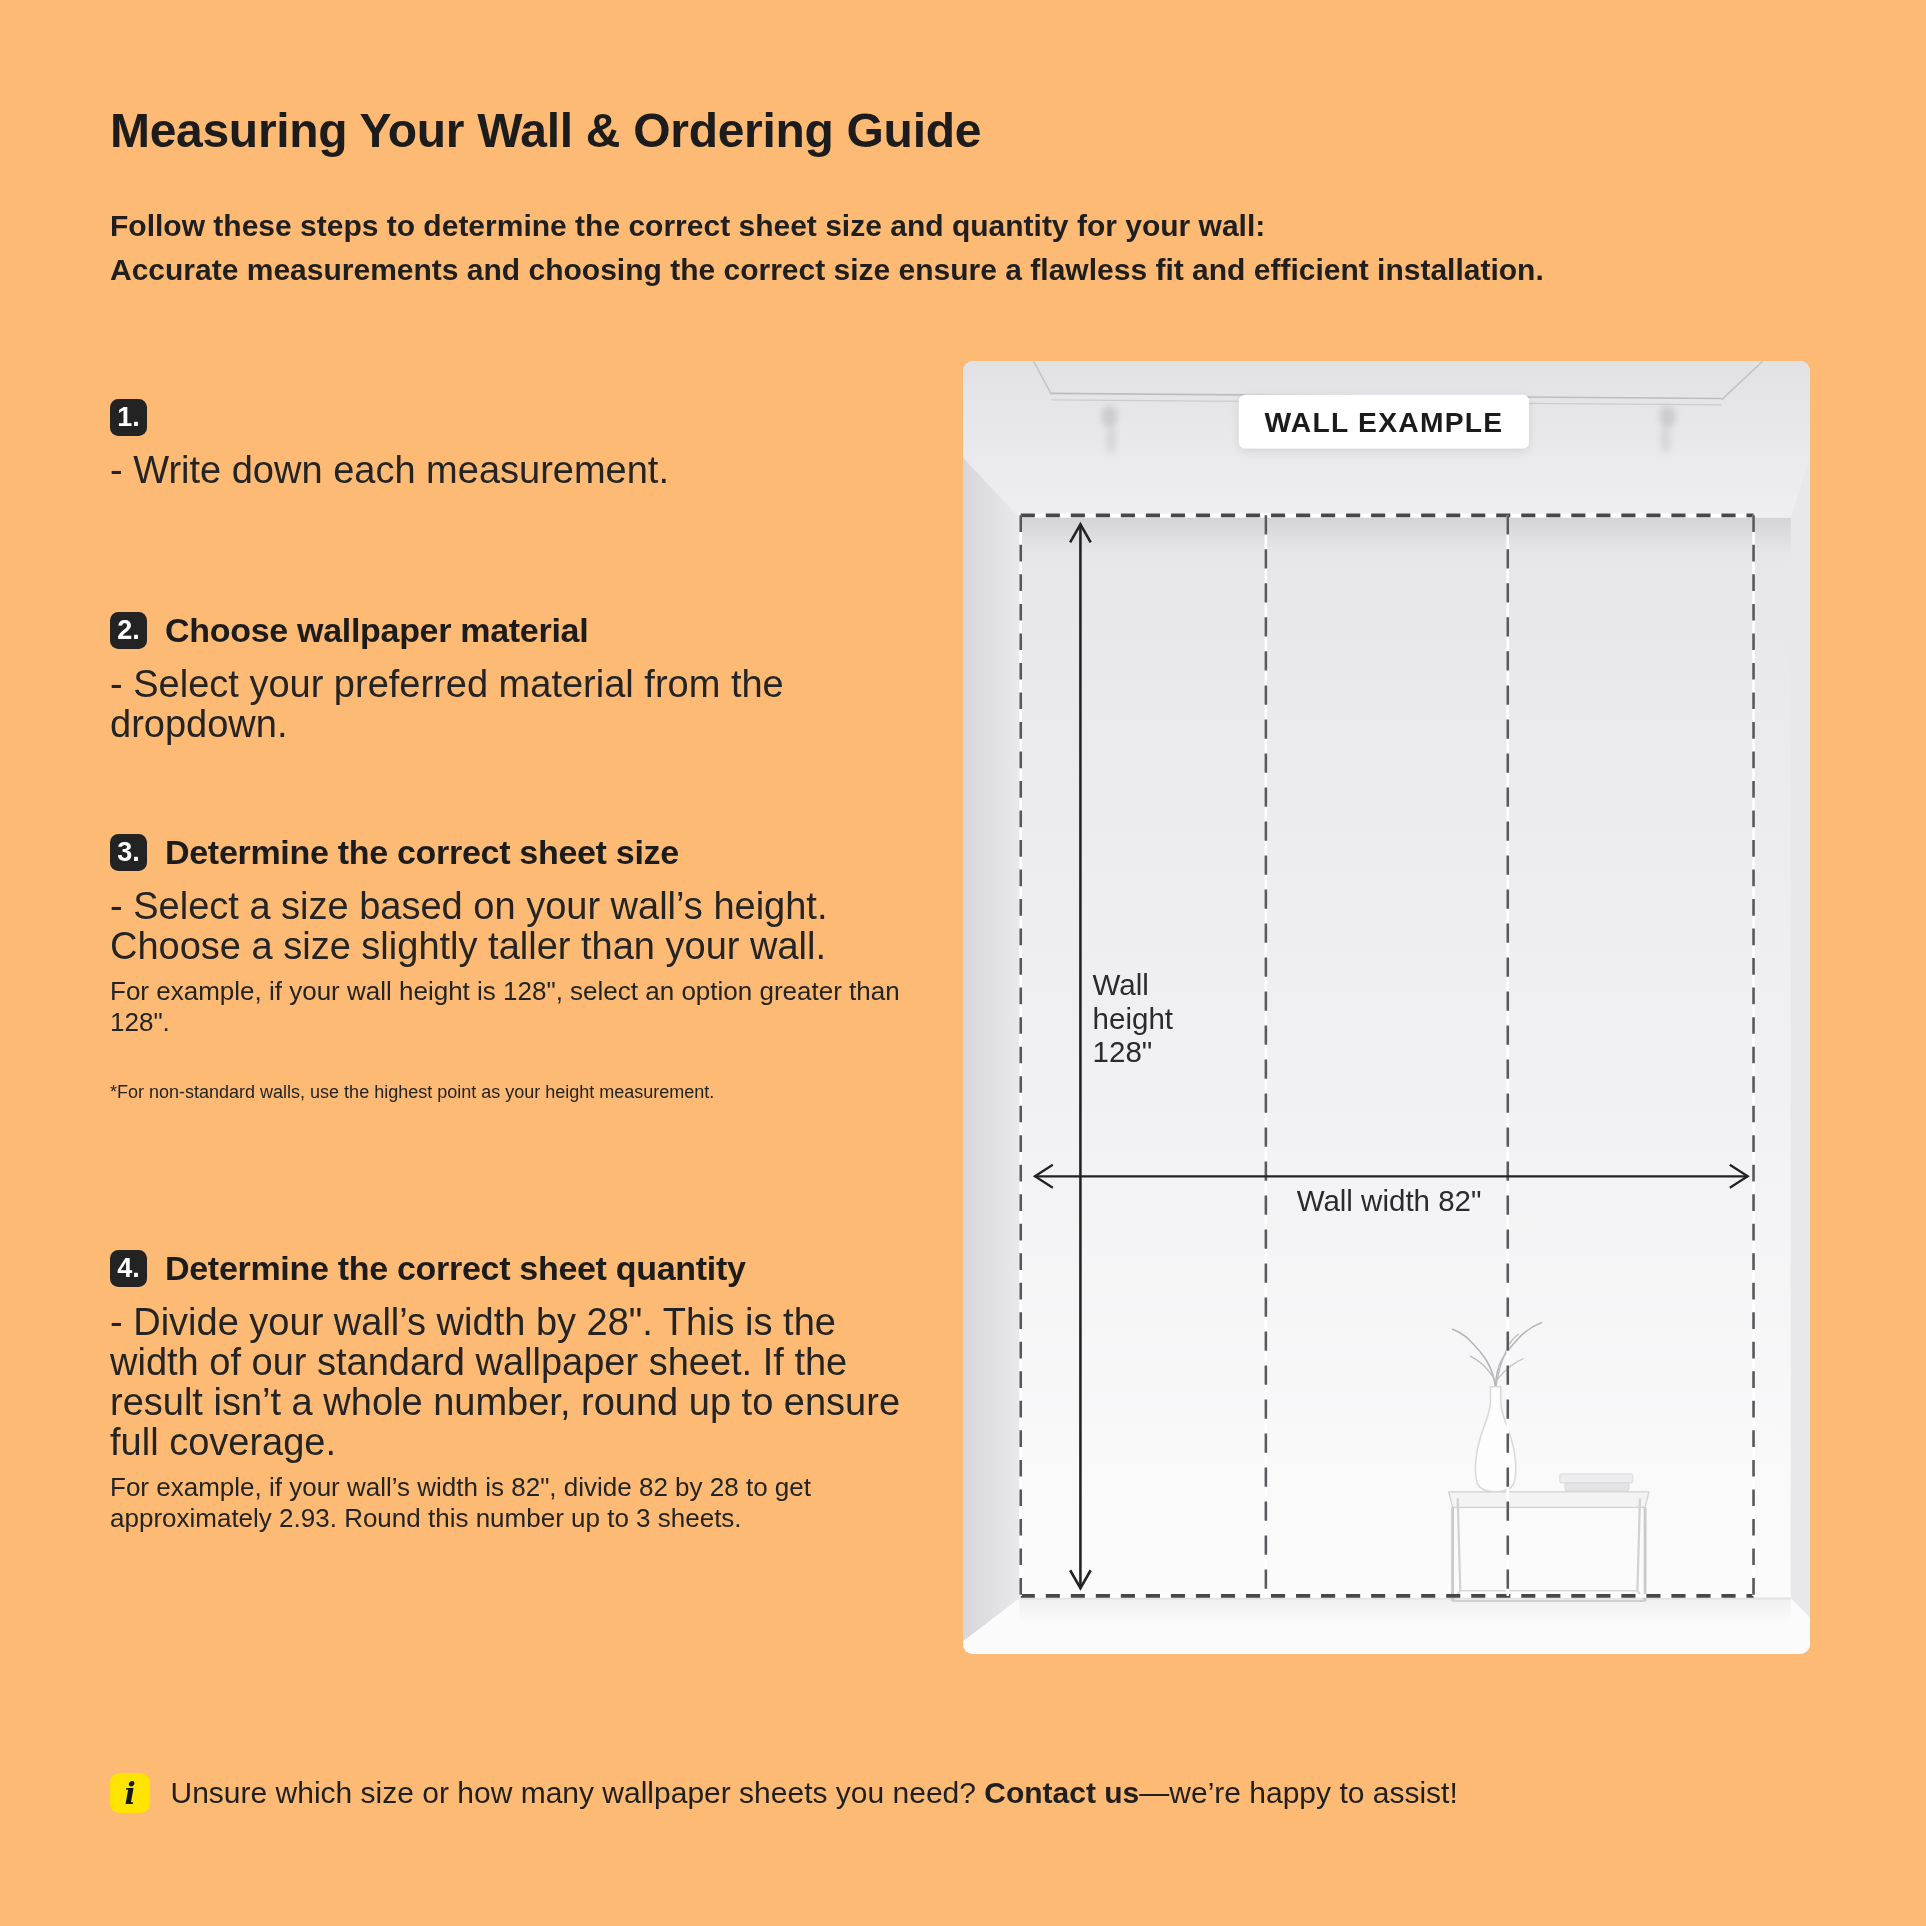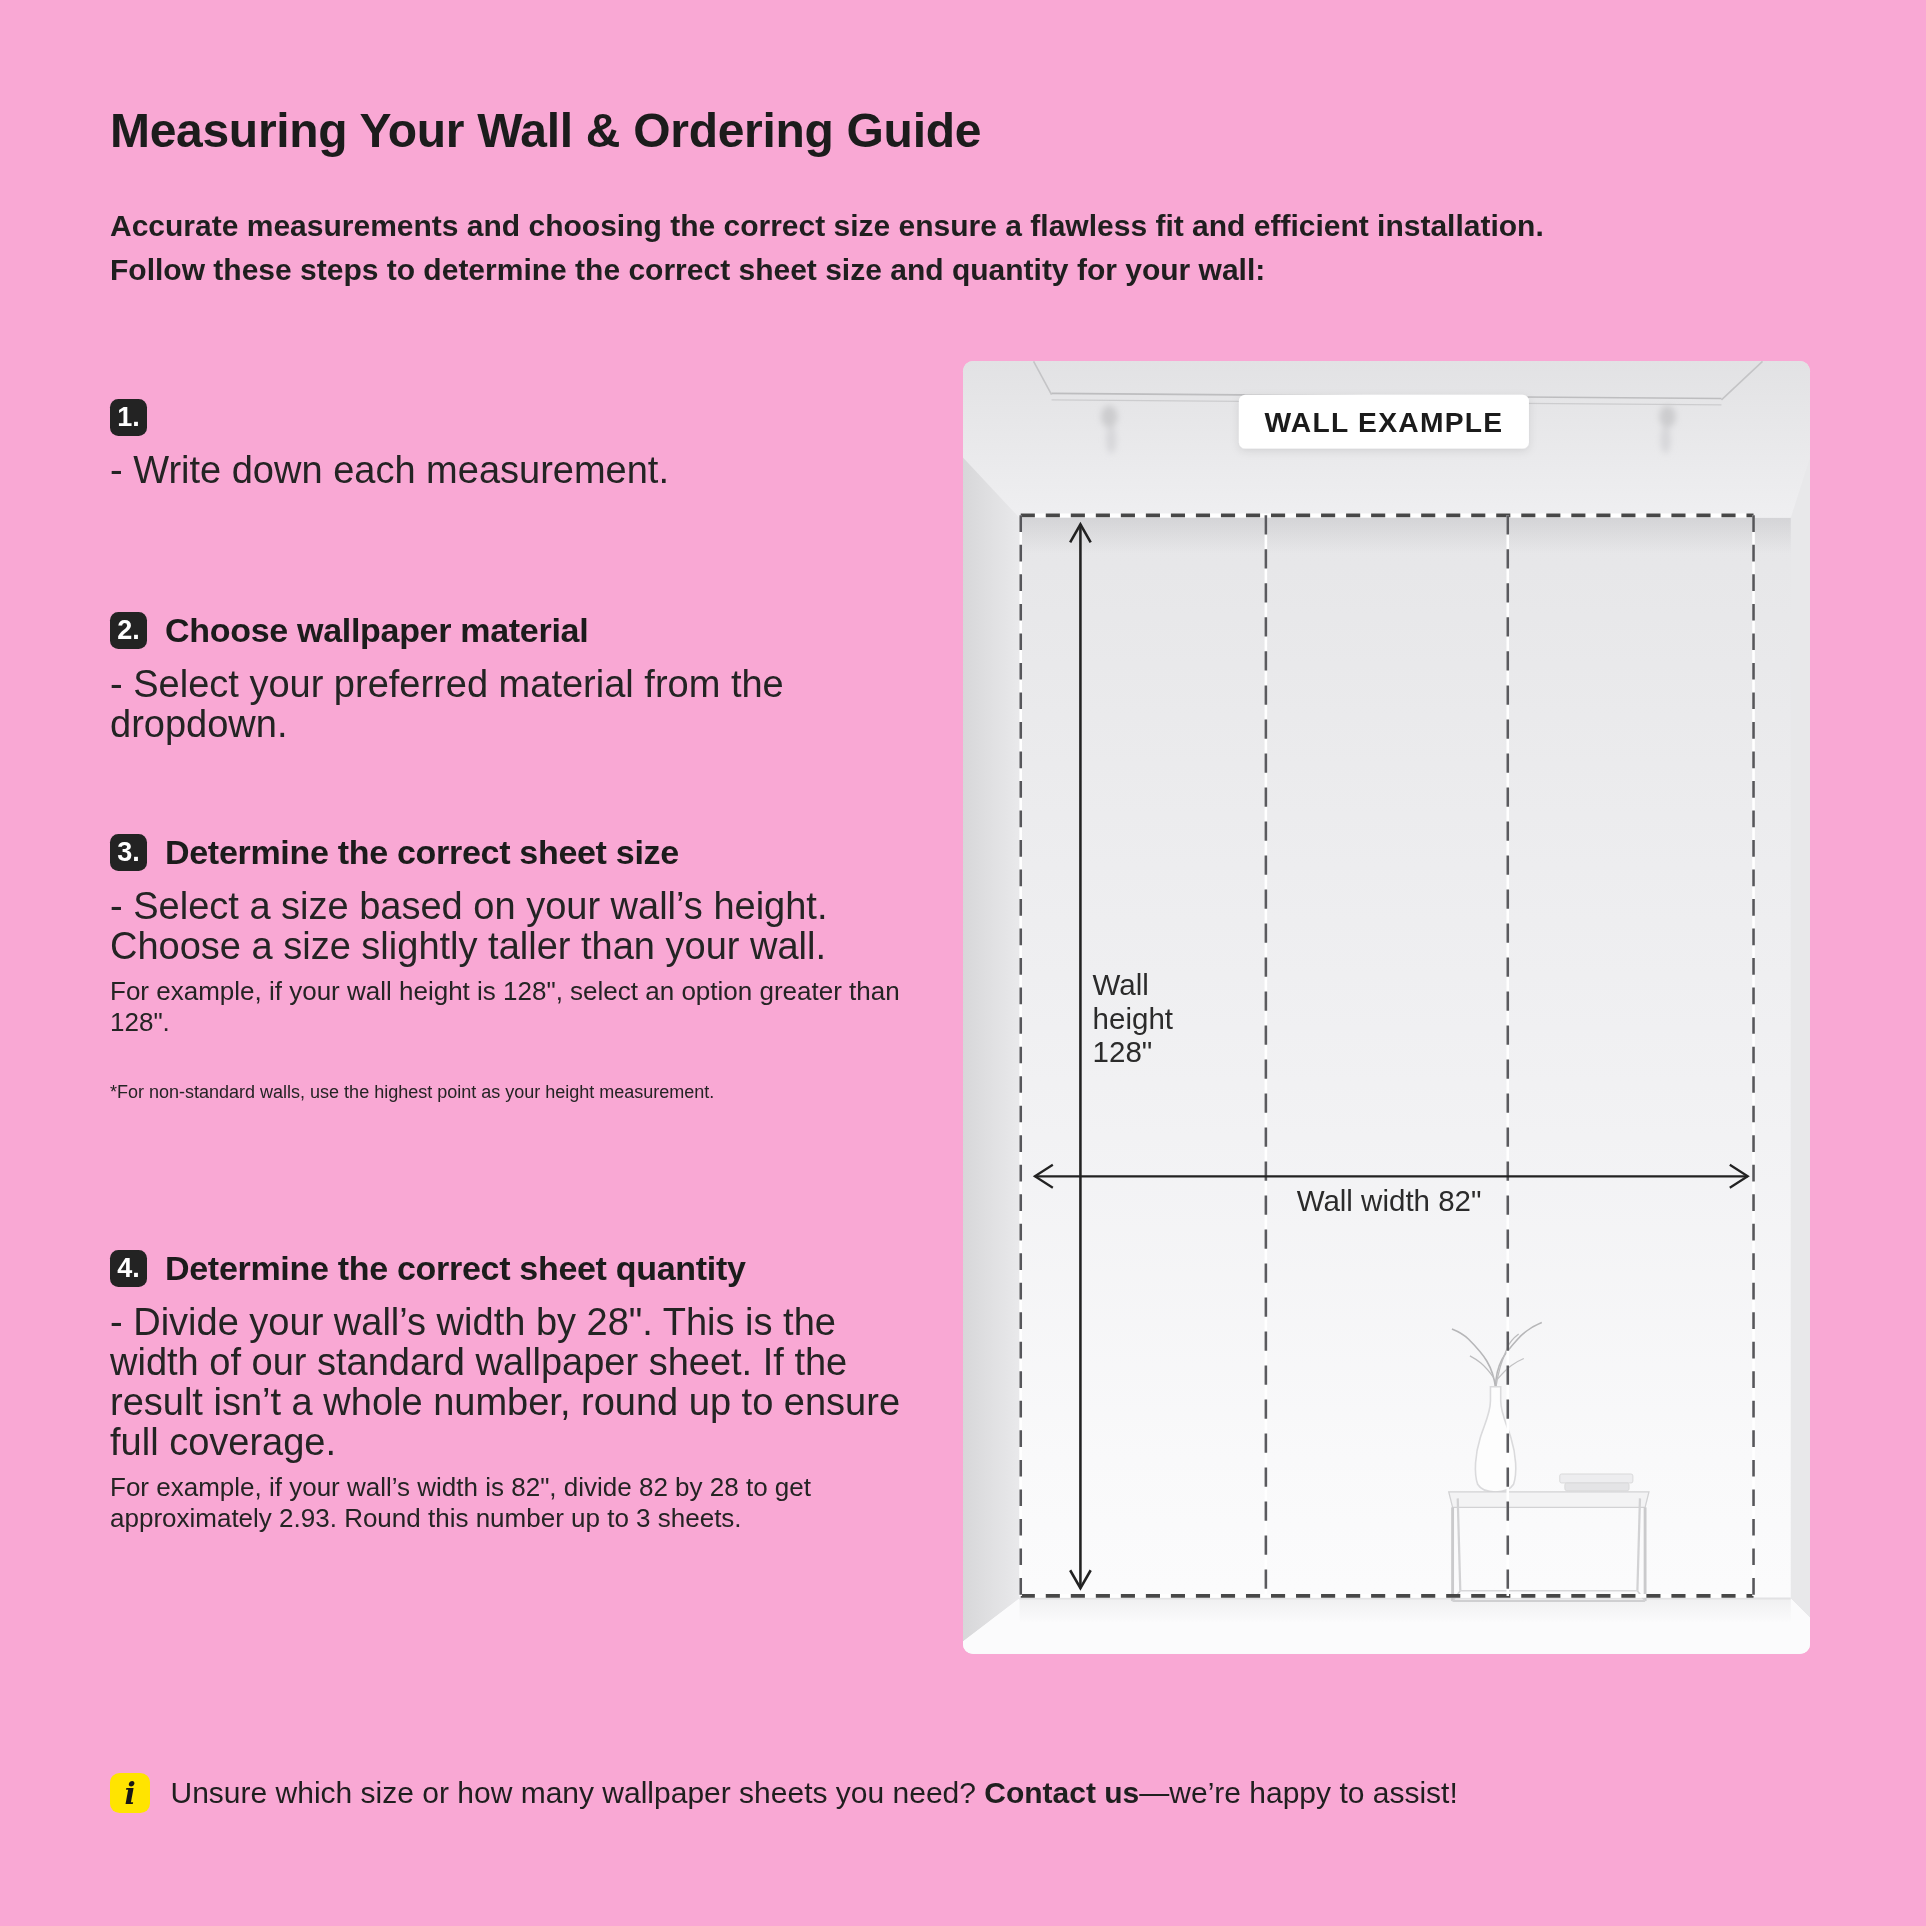--- a/index.html
+++ b/index.html
@@ -1,17 +1,17 @@
 <!DOCTYPE html>
 <html style="font-size:10.3px"><head>
 <meta charset="utf-8">
 <style>
   html,body{margin:0;padding:0;background:#ffffff;}
   .page{
-    position:relative;width:1926px;height:1926px;background:#f9a8d4;overflow:hidden;
+    position:relative;width:1926px;height:1926px;background:#fdba74;overflow:hidden;
     font-family:"Liberation Sans", sans-serif;color:#1f1f1f;
   }
   .title{
     position:absolute;left:110px;top:103px;font-size:48px;font-weight:700;color:#1c1c1c;
     letter-spacing:-0.3px;white-space:nowrap;
   }
   .intro{position:absolute;left:110px;top:204px;width:1721px;font-size:30px;font-weight:700;color:#1f1f1f;}
   .intro-line{line-height:44px;}
   .step{position:absolute;left:110px;width:822px;}
   .step-head{display:flex;align-items:center;gap:18px;}
@@ -39,22 +39,22 @@
   svg text{font-family:"Liberation Sans", sans-serif;}
 </style>
 </head>
 <body>
 
 <div class="page">
 
   <div class="title">Measuring Your Wall &amp; Ordering Guide</div>
 
   <div class="intro">
+    <div class="intro-line">Follow these steps to determine the correct sheet size and quantity for your wall:</div>
     <div class="intro-line">Accurate measurements and choosing the correct size ensure a flawless fit and efficient installation.</div>
-    <div class="intro-line">Follow these steps to determine the correct sheet size and quantity for your wall:</div>
   </div>
 
   <div class="step s1">
     <div class="step-head">
       <div class="badge">1.</div>
     </div>
     <div class="step-body">- Write down each measurement.</div>
   </div>
 
   <div class="step s2">

